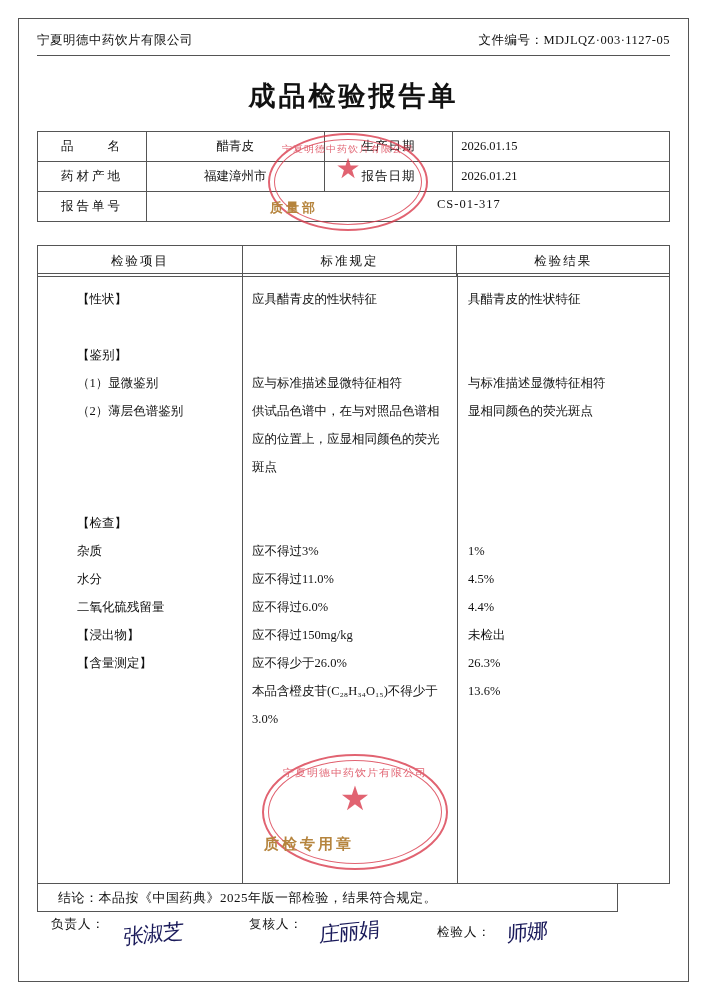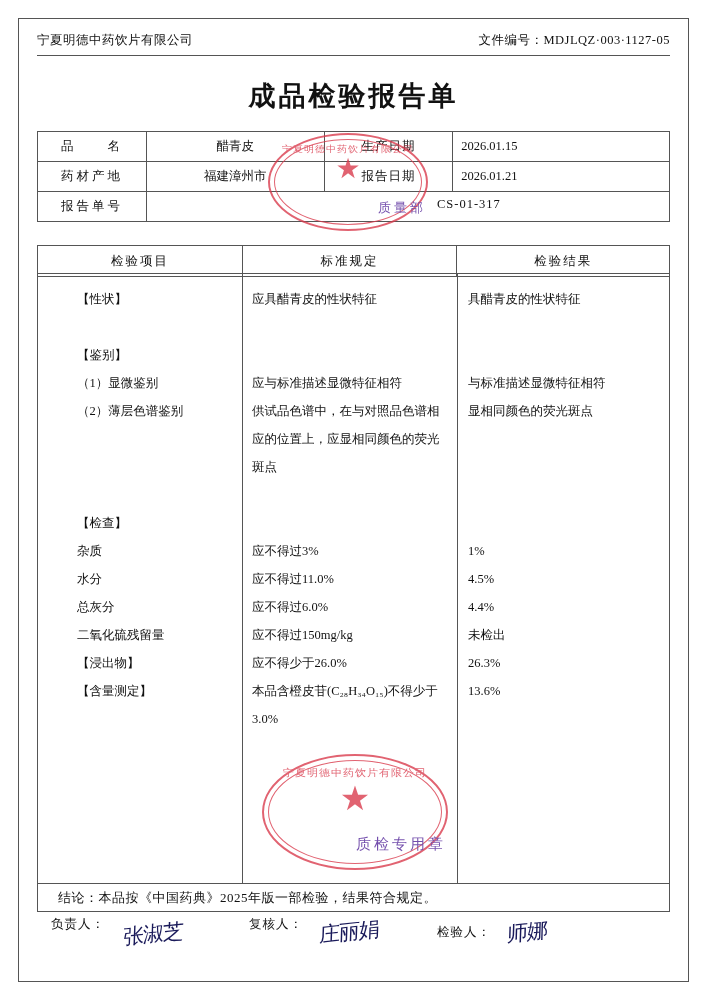--- a/index.html
+++ b/index.html
@@ -167,21 +167,21 @@
   .col-b { left: 252px; top: 285px; width: 198px; }
   .col-c { left: 468px; top: 285px; width: 195px; }
 
   .row { height: 28px; white-space: pre-wrap; }
 
   
   .concl {
     position: absolute;
     left: 37px;
     top: 884px;
-    width: 633px;
+    width: 581px;
     height: 28px;
     border: 1px solid #555;
     border-top: none;
     box-sizing: border-box;
     font-size: 13px;
     line-height: 28px;
     padding-left: 20px;
     letter-spacing: 0.5px;
   }
 
@@ -251,25 +251,25 @@
     font-size: 28px;
     line-height: 1;
     color: #d9384a;
   }
   .stamp-bottom .stamp-star { font-size: 34px; top: 38%; }
   .stamp-label {
     position: absolute;
     left: 0;
     right: 0;
     bottom: 12px;
-    text-align: right;
+    text-align: left;
     font-size: 13px;
     letter-spacing: 3px;
-    font-weight: normal;
-    color: #4c1d95;
+    font-weight: bold;
+    color: #a16207;
   }
   .stamp-bottom .stamp-label { font-size: 15px; bottom: 14px; }
   .stamp-arc {
     position: absolute;
     left: 0; right: 0; top: 7px;
     text-align: center;
     font-size: 10px;
     letter-spacing: 1px;
     color: #d9384a;
     transform: scaleY(0.9);
@@ -333,21 +333,20 @@
     <div class="row"></div>
     <div class="row">【鉴别】</div>
     <div class="row">（1）显微鉴别</div>
     <div class="row">（2）薄层色谱鉴别</div>
     <div class="row"></div>
     <div class="row"></div>
     <div class="row"></div>
     <div class="row">【检查】</div>
     <div class="row">杂质</div>
     <div class="row">水分</div>
-    <div class="row">总灰分</div>
     <div class="row">二氧化硫残留量</div>
     <div class="row">【浸出物】</div>
     <div class="row">【含量测定】</div>
     <div class="row"></div>
   </div>
 
   <div class="col-b">
     <div class="row">应具醋青皮的性状特征</div>
     <div class="row"></div>
     <div class="row"></div>

